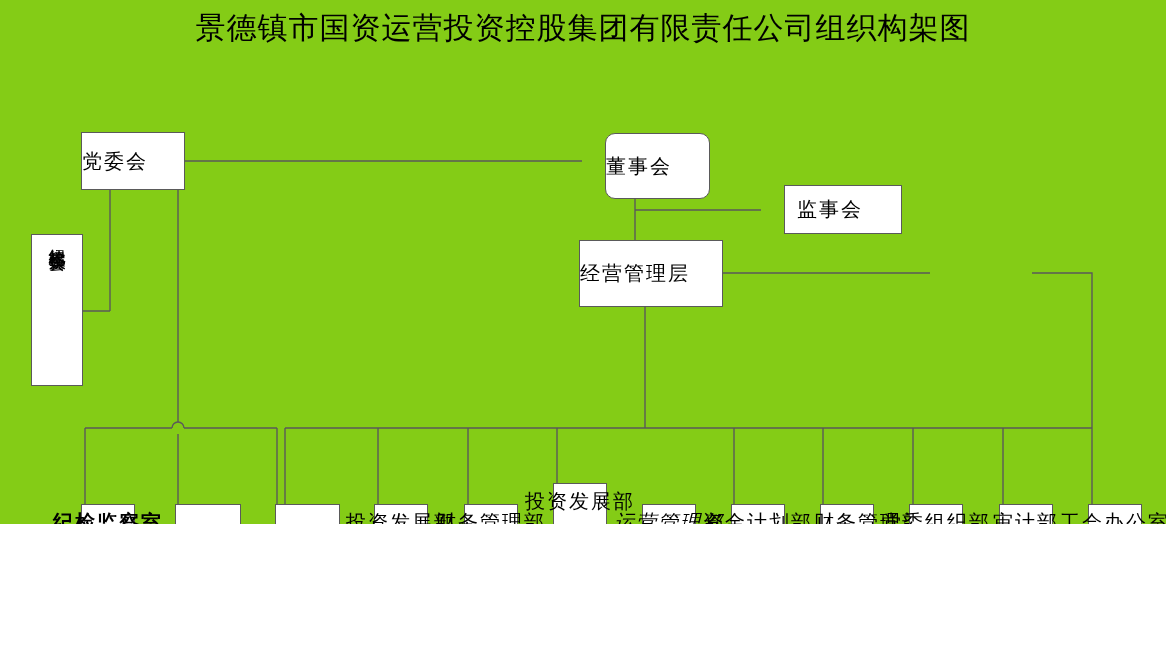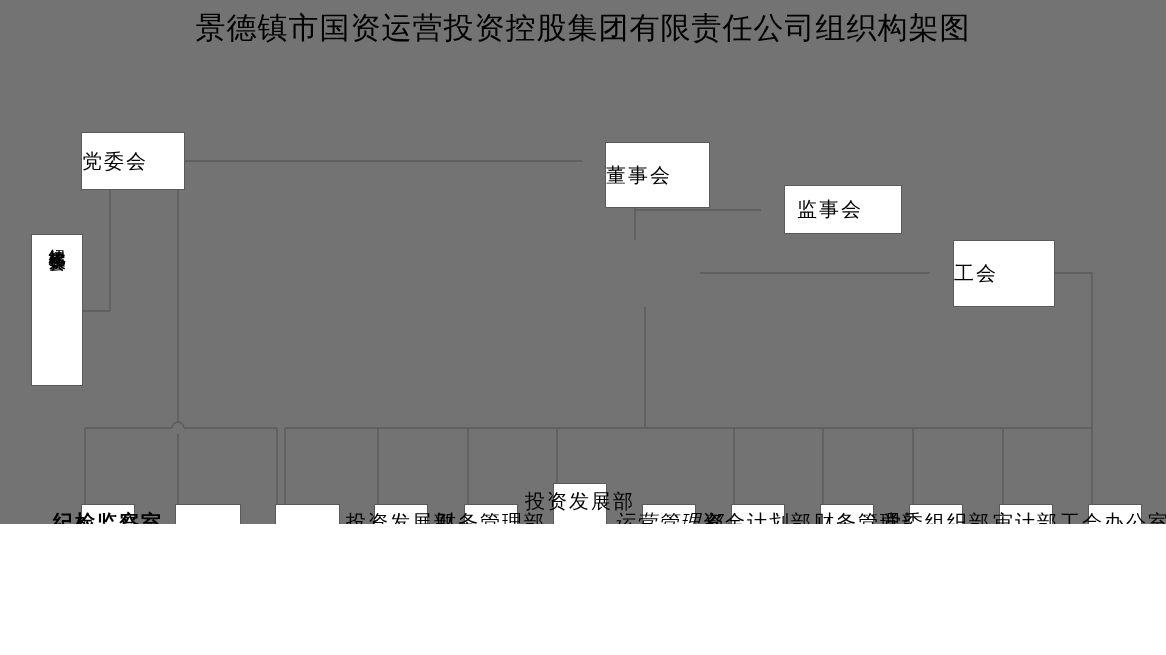--- a/index.html
+++ b/index.html
@@ -5,21 +5,21 @@
   html,body{margin:0;padding:0;background:#ffffff;}
   body{
     font-family:"Liberation Serif","DejaVu Serif",serif;
     color:#000;
   }
   #canvas{
     position:relative;
     width:1166px;
     height:524px;
     overflow:hidden;
-    background:#737373;
+    background:#84cc16;
   }
   #title{
     position:absolute;
     left:0; top:8px;
     width:1166px;
     text-align:center;
     font-size:30px;
     letter-spacing:1px;
     white-space:nowrap;
     font-family:"Liberation Serif","DejaVu Serif",serif;
@@ -145,32 +145,32 @@
   </svg>
 
   <div class="node" style="left:58px;top:132px;width:104px;height:58px;">
     <span class="lbl">党委会</span>
   </div>
 
   <div class="node vnode" style="left:8px;top:234px;width:52px;height:152px;">
     <span class="lbl">纪律检察委员会</span>
   </div>
 
-  <div class="node" style="left:582px;top:142px;width:105px;height:66px;">
+  <div class="node" style="left:582px;top:133px;width:105px;height:66px;border-radius:10px;">
     <span class="lbl">董事会</span>
   </div>
 
   <div class="node" style="left:761px;top:185px;width:118px;height:49px;padding-left:12px;">
     <span class="lbl">监事会</span>
   </div>
 
-
-  <div class="node" style="left:930px;top:240px;width:102px;height:67px;">
-    <span class="lbl">工会</span>
-  </div>
+  <div class="node" style="left:556px;top:240px;width:144px;height:67px;">
+    <span class="lbl">经营管理层</span>
+  </div>
+
 
   <div id="dept-layer">
       <div class="node" style="left: 58px; top: 504px; width: 54px; height: 146px; font-weight: bold;">
         <div class="vsingle">
           <span class="lbl">纪检监察室</span>
         </div>
       </div>
       <div class="node" style="left: 152px; top: 504px; width: 66px; height: 146px;">
         <div class="vpair">
           <span class="lbl">董事会办公室</span>

